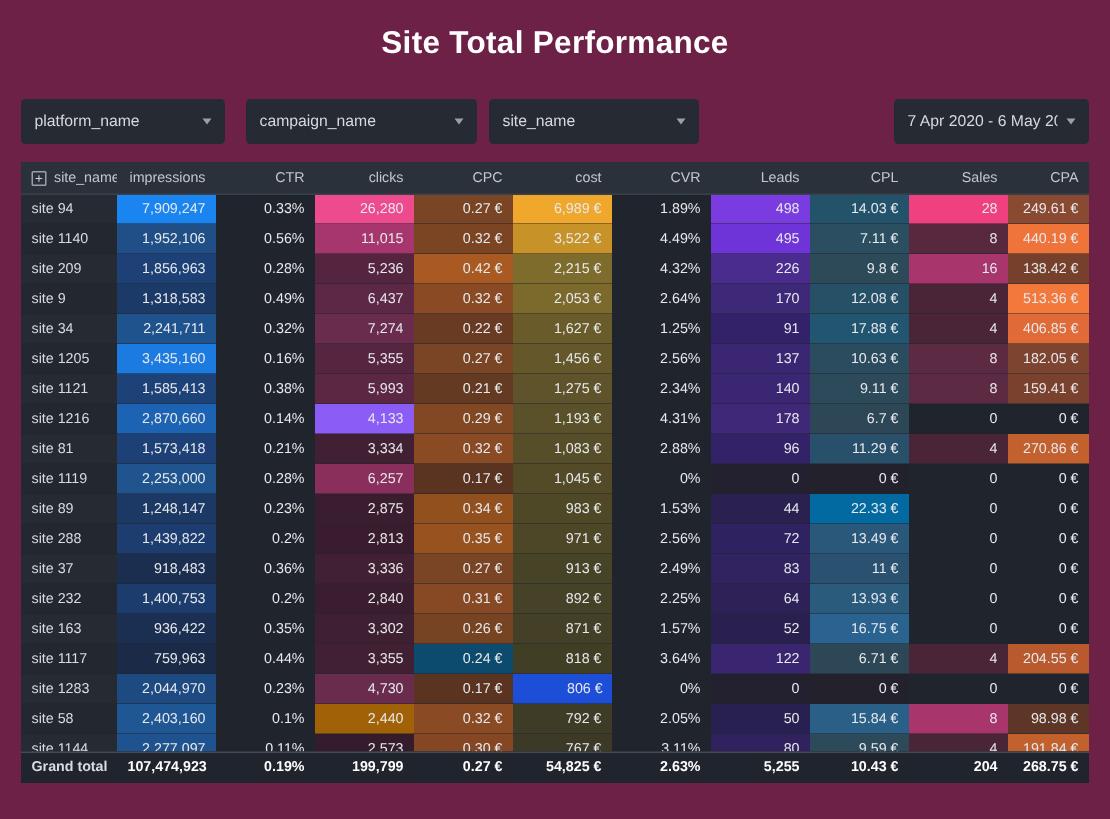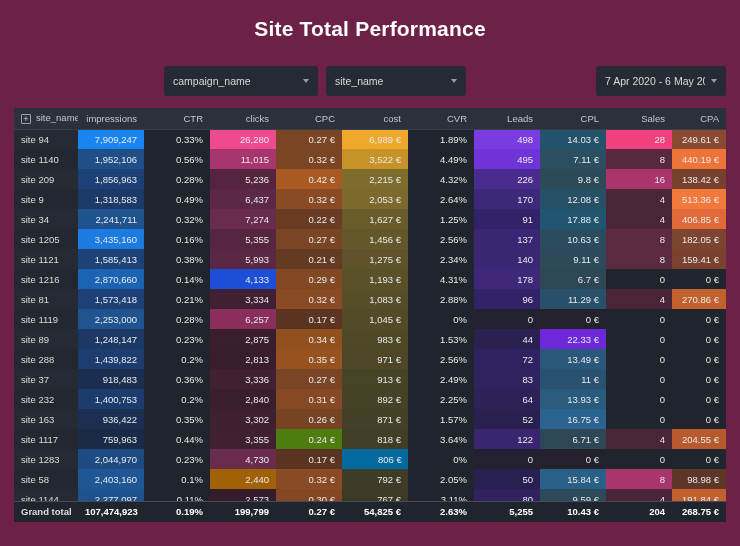--- a/index.html
+++ b/index.html
@@ -115,20 +115,24 @@
   .scroll-area { height: 393px; overflow: hidden; }
 </style>
 </head>
 <body>
 
 <div id="app">
 
   <div class="title">Site Total Performance</div>
 
   <div class="filterbar">
+    <div class="select" id="sel-platform">
+      <span class="lbl">platform_name</span>
+      <span class="caret"></span>
+    </div>
     <div class="select" id="sel-campaign">
       <span class="lbl">campaign_name</span>
       <span class="caret"></span>
     </div>
     <div class="select" id="sel-site">
       <span class="lbl">site_name</span>
       <span class="caret"></span>
     </div>
     <div class="select" id="sel-date">
       <span class="lbl">7 Apr 2020 - 6 May 20</span>
@@ -256,21 +260,21 @@
               <td class="">2.34%</td>
               <td class="" style="background: rgb(59, 38, 116);">140</td>
               <td class="" style="background: rgb(44, 74, 90);">9.11 €</td>
               <td class="" style="background: rgb(92, 42, 66);">8</td>
               <td class="" style="background: rgb(122, 66, 46);">159.41 €</td>
             </tr>
             <tr>
               <td class="c0">site 1216</td>
               <td class="" style="background: rgb(28, 99, 180);">2,870,660</td>
               <td class="">0.14%</td>
-              <td class="" style="background: #1d4ed8;">4,133</td>
+              <td class="" style="background: #8b5cf6;">4,133</td>
               <td class="" style="background: rgb(130, 71, 35);">0.29 €</td>
               <td class="" style="background: rgb(90, 80, 42);">1,193 €</td>
               <td class="">4.31%</td>
               <td class="" style="background: rgb(64, 40, 120);">178</td>
               <td class="" style="background: rgb(46, 71, 86);">6.7 €</td>
               <td class="">0</td>
               <td class="">0 €</td>
             </tr>
             <tr>
               <td class="c0">site 81</td>
@@ -300,21 +304,21 @@
             </tr>
             <tr>
               <td class="c0">site 89</td>
               <td class="" style="background: rgb(28, 56, 100);">1,248,147</td>
               <td class="">0.23%</td>
               <td class="" style="background: rgb(58, 30, 47);">2,875</td>
               <td class="" style="background: rgb(147, 80, 31);">0.34 €</td>
               <td class="" style="background: rgb(78, 72, 39);">983 €</td>
               <td class="">1.53%</td>
               <td class="" style="background: rgb(43, 33, 80);">44</td>
-              <td class="" style="background: #6d28d9;">22.33 €</td>
+              <td class="" style="background: #0369a1;">22.33 €</td>
               <td class="">0</td>
               <td class="">0 €</td>
             </tr>
             <tr>
               <td class="c0">site 288</td>
               <td class="" style="background: rgb(29, 61, 112);">1,439,822</td>
               <td class="">0.2%</td>
               <td class="" style="background: rgb(57, 29, 46);">2,813</td>
               <td class="" style="background: rgb(152, 82, 31);">0.35 €</td>
               <td class="" style="background: rgb(77, 71, 39);">971 €</td>
@@ -361,35 +365,35 @@
               <td class="" style="background: rgb(41, 32, 80);">52</td>
               <td class="" style="background: rgb(42, 98, 144);">16.75 €</td>
               <td class="">0</td>
               <td class="">0 €</td>
             </tr>
             <tr>
               <td class="c0">site 1117</td>
               <td class="" style="background: rgb(26, 42, 71);">759,963</td>
               <td class="">0.44%</td>
               <td class="" style="background: rgb(64, 32, 50);">3,355</td>
-              <td class="" style="background: #4d7c0f; margin-top: 28px;">0.24 €</td>
+              <td class="" style="background: #0c4a6e; margin-top: 28px;">0.24 €</td>
               <td class="" style="background: rgb(65, 62, 38);">818 €</td>
               <td class="">3.64%</td>
               <td class="" style="background: rgb(58, 38, 112);">122</td>
               <td class="" style="background: rgb(46, 71, 86);">6.71 €</td>
               <td class="" style="background: rgb(74, 36, 55);">4</td>
               <td class="" style="background: rgb(184, 90, 46);">204.55 €</td>
             </tr>
             <tr>
               <td class="c0">site 1283</td>
               <td class="" style="background: rgb(30, 74, 130);">2,044,970</td>
               <td class="">0.23%</td>
               <td class="" style="background: rgb(106, 44, 76);">4,730</td>
               <td class="" style="background: rgb(90, 52, 32);">0.17 €</td>
-              <td class="" style="background: #0369a1; padding-left: 36px;">806 €</td>
+              <td class="" style="background: #1d4ed8; padding-left: 36px;">806 €</td>
               <td class="">0%</td>
               <td class="" style="background: rgb(35, 32, 47);">0</td>
               <td class="" style="background: rgb(35, 34, 44);">0 €</td>
               <td class="">0</td>
               <td class="">0 €</td>
             </tr>
             <tr>
               <td class="c0">site 58</td>
               <td class="" style="background: rgb(31, 87, 148);">2,403,160</td>
               <td class="">0.1%</td>

